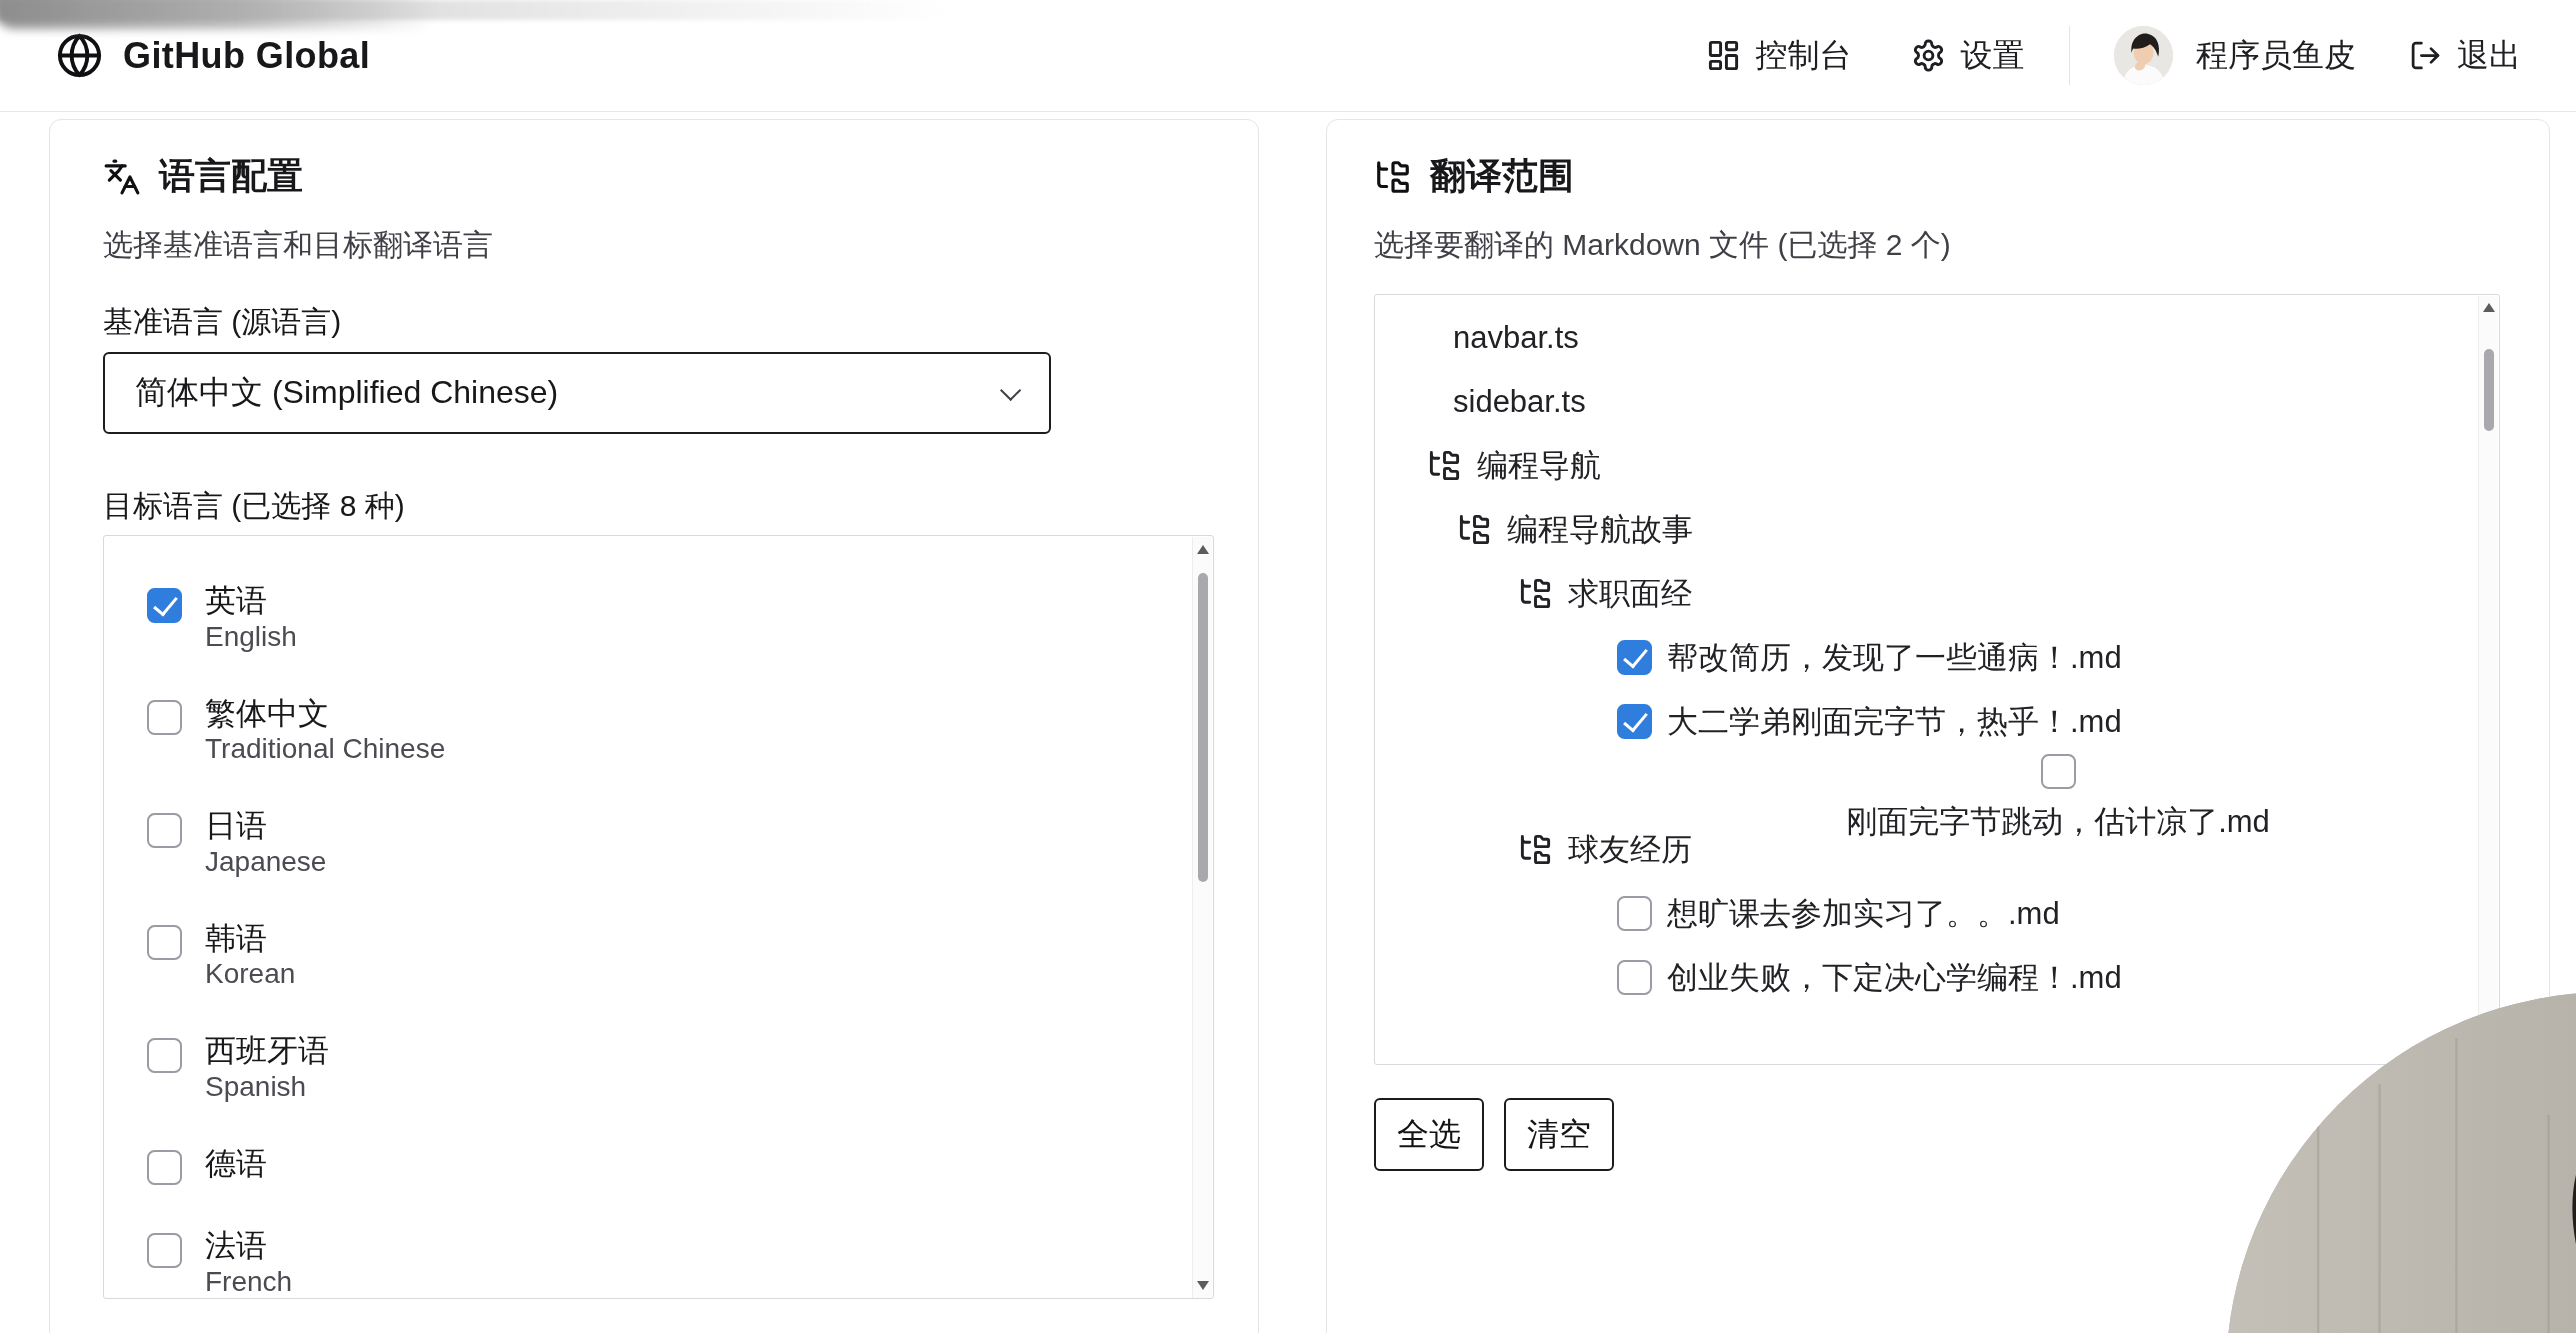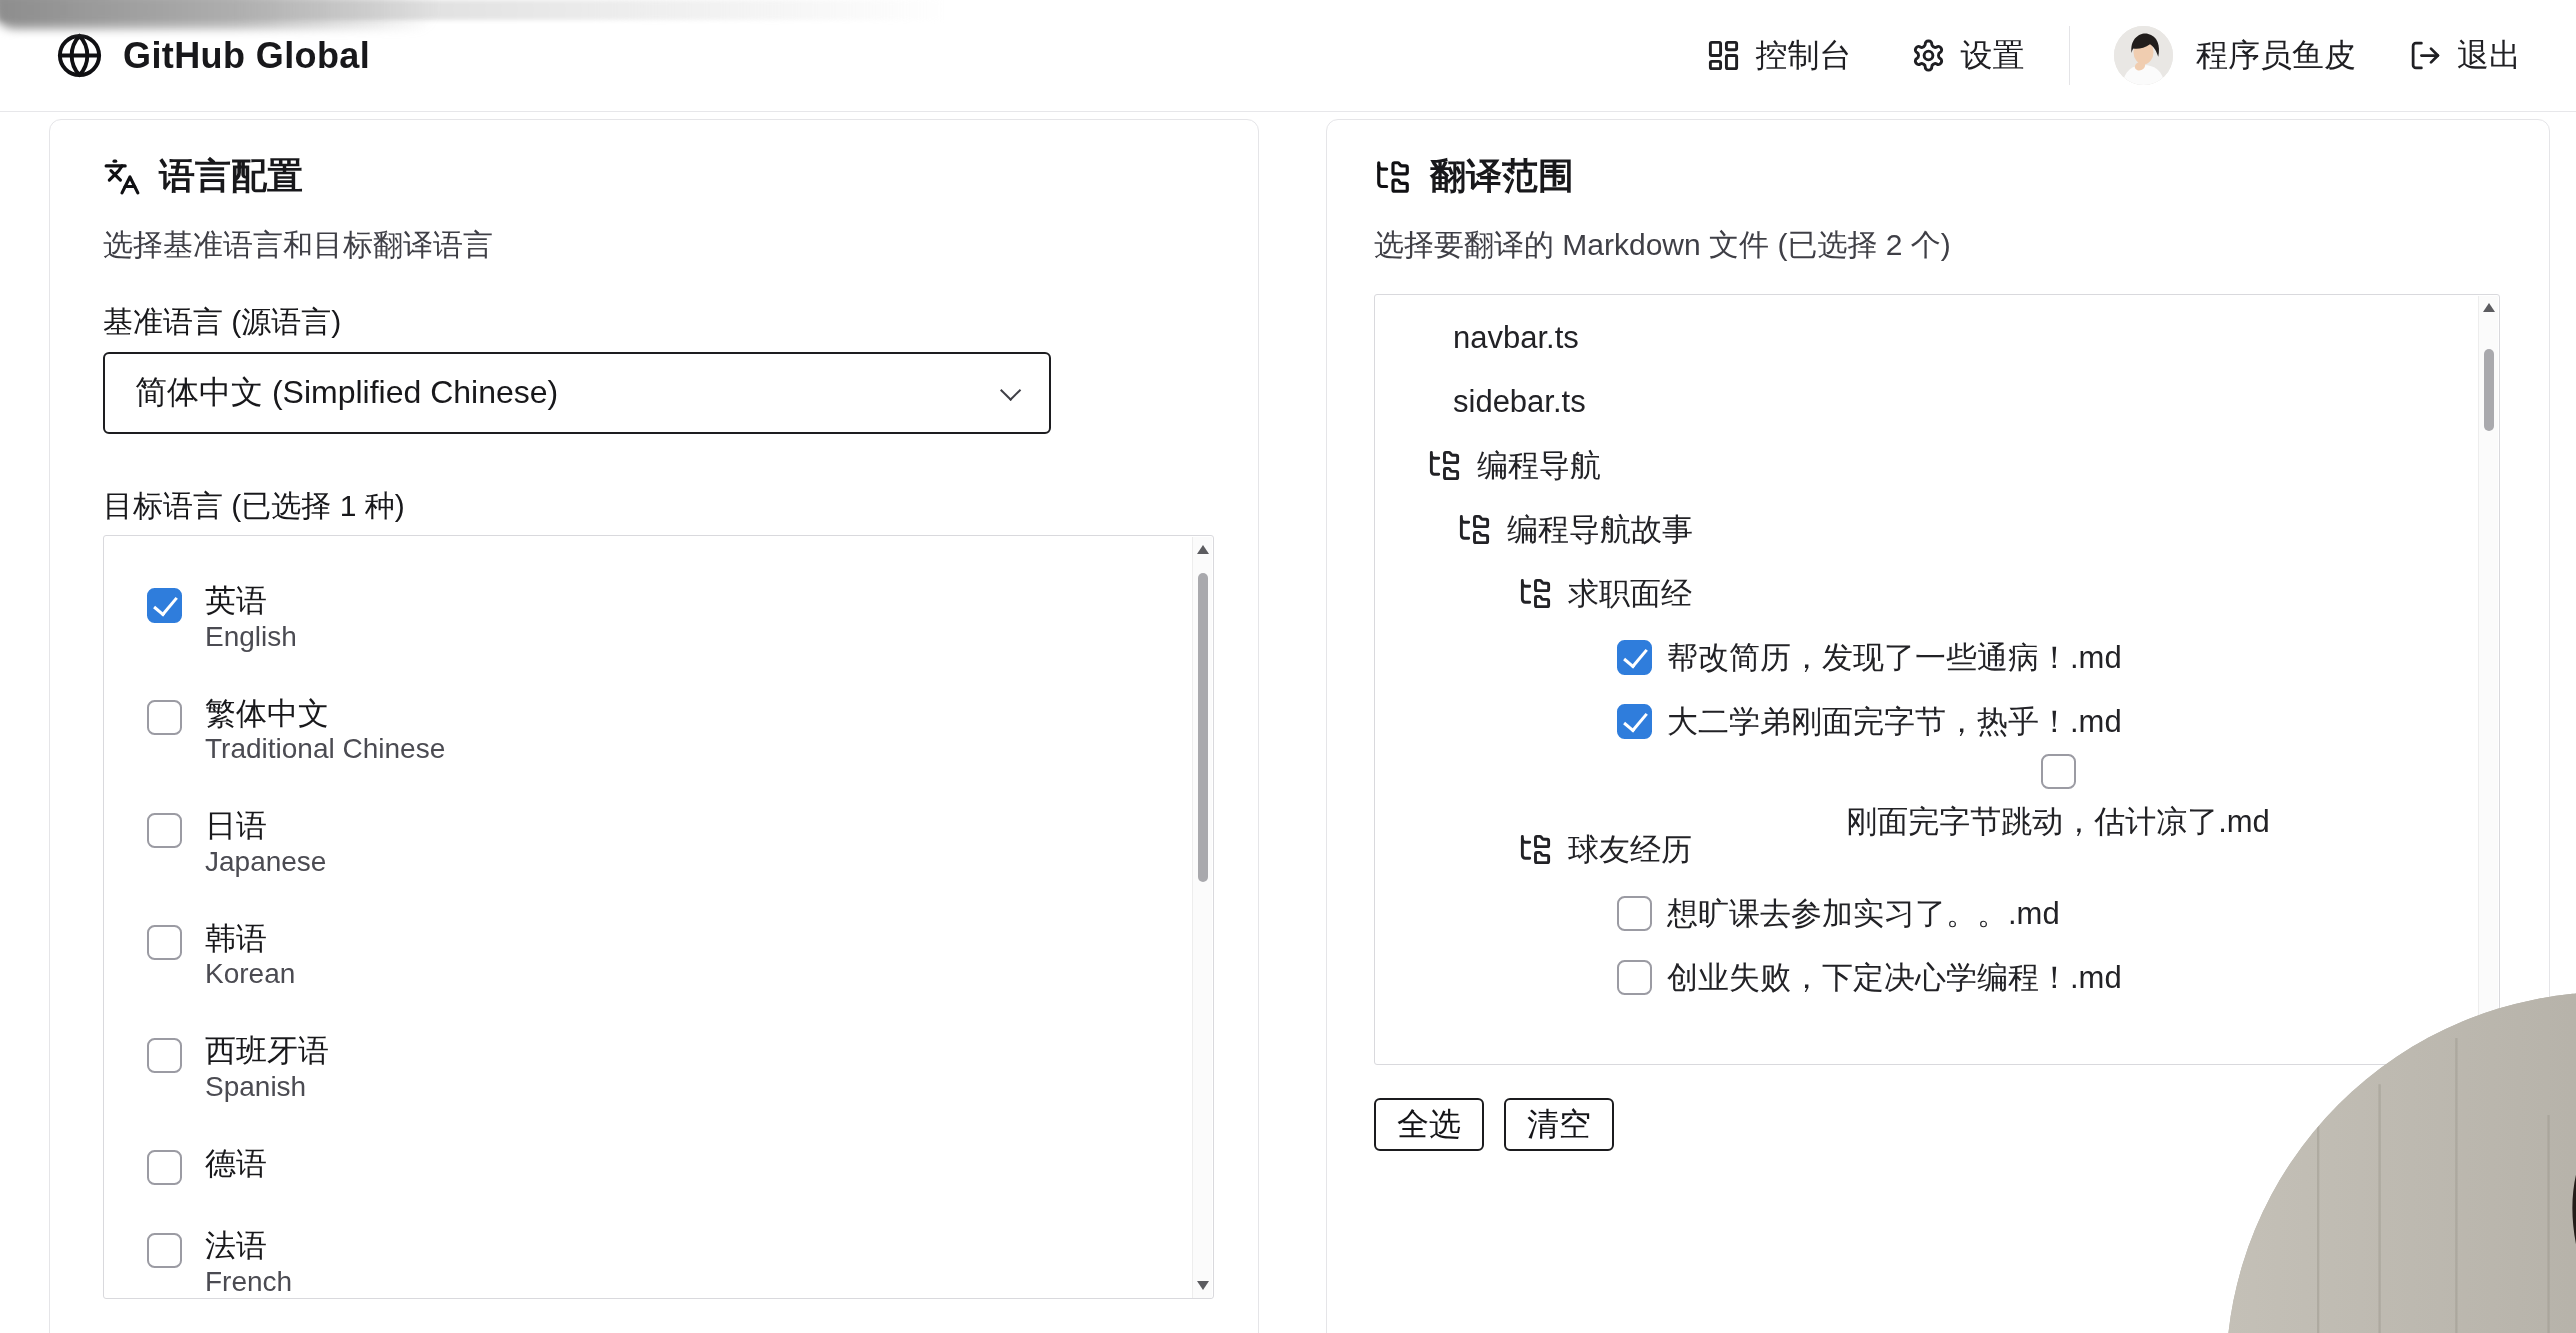--- a/index.html
+++ b/index.html
@@ -108,21 +108,21 @@
   }
   .tree-inner { padding-top:10.6px; }
   .tree-row { height:64px; display:flex; align-items:center; gap:15px; font-size:31px; cursor:pointer; }
   .tree-row .cb { margin-top:0; margin-right:0; }
   .tree-ico { width:35px; height:35px; flex:0 0 auto; color:#222226; }
   .tree-label { color:#222226; line-height:36px; white-space:nowrap; }
 
   
   .btn-row { margin-top:33px; display:flex; gap:20px; }
   .btn {
-    height:53px; padding:0 21px; background:#fff; border:2.3px solid #1b1b1e; border-radius:6px;
+    height:73px; padding:0 21px; background:#fff; border:2.3px solid #1b1b1e; border-radius:6px;
     font-size:32px; font-weight:500; color:#141417; display:flex; align-items:center; cursor:pointer;
     font-family:inherit;
   }
 
   
   .webcam {
     position:absolute; left:2226px; top:992px; width:768px; height:768px;
     border-radius:50%; overflow:hidden; z-index:9; background:#b6b2a9;
   }
 </style>
@@ -211,21 +211,21 @@
   </div>
   <p class="panel-sub">选择基准语言和目标翻译语言</p>
 
   <div class="field-label">基准语言 (源语言)</div>
 
   <div class="select-box">
     <span class="select-value">简体中文 (Simplified Chinese)</span>
     <span class="chevron"></span>
   </div>
 
-  <div class="field-label" style="margin-top:55px;">目标语言 (已选择 1 种)</div>
+  <div class="field-label" style="margin-top:55px;">目标语言 (已选择 8 种)</div>
 
   <div class="listbox">
     <div class="listbox-inner" id="lang-list">
         <div class="lang-row">
           <span class="cb checked"></span>
      <span class="lang-texts">
        <span class="lang-cn">英语</span>
        <span class="lang-en">English</span>
      </span>
         </div>

